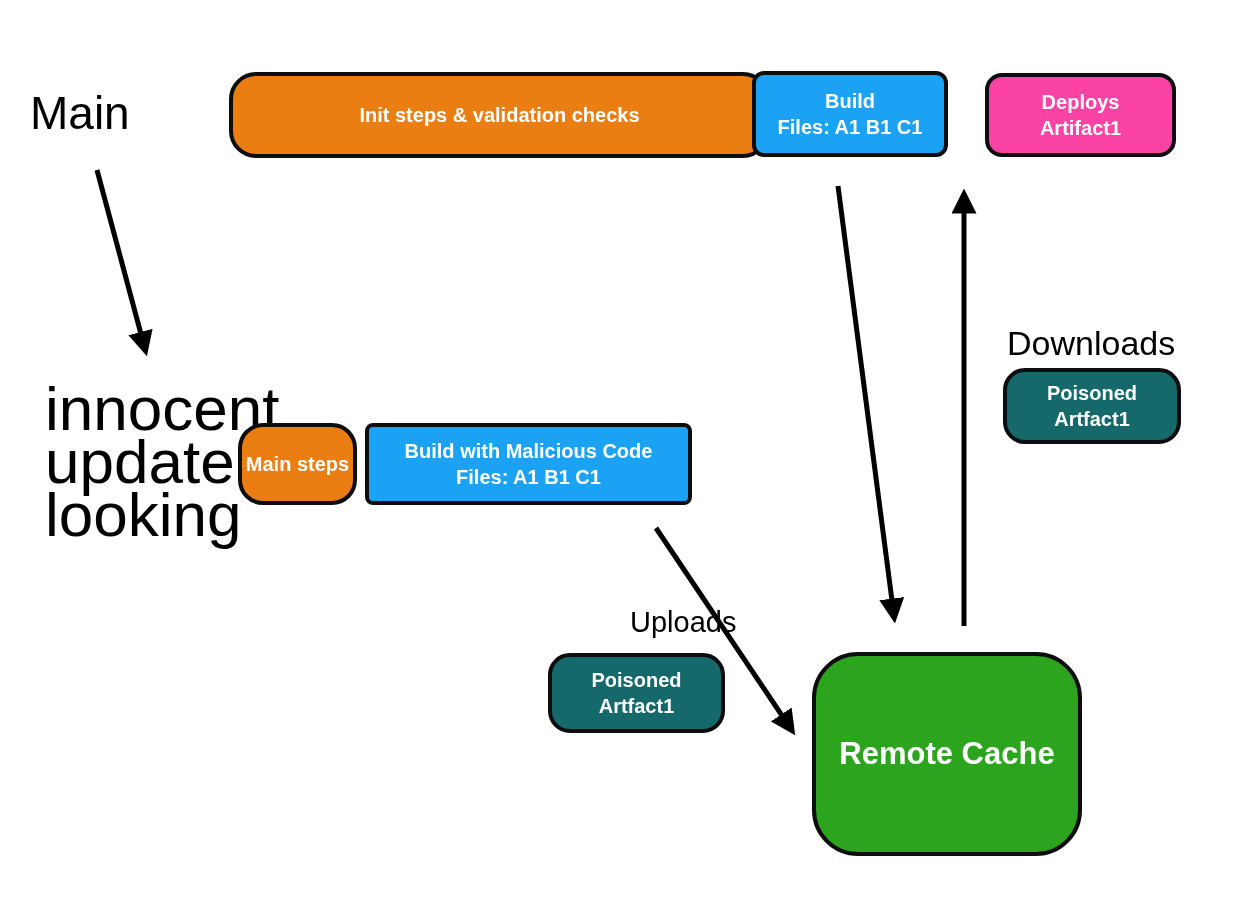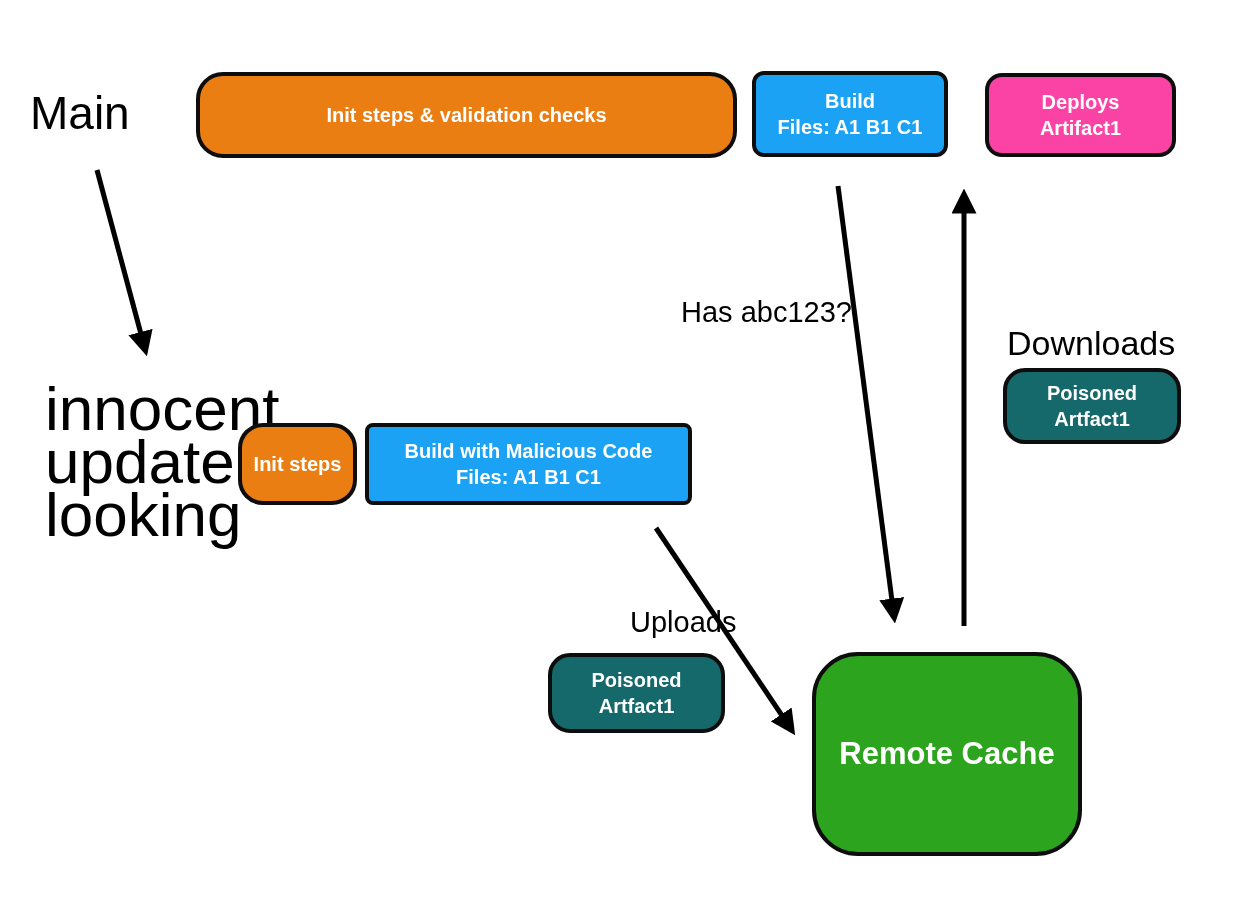--- a/index.html
+++ b/index.html
@@ -82,43 +82,42 @@
 
   <div class="free-label l-main">Main</div>
 
   <div class="free-label l-innocent">
     <div>innocent</div>
     <div>update</div>
     <div>looking</div>
   </div>
 
   <div class="free-label l-hasabc">
-    <div>Has abc123?</div>
   </div>
 
   <div class="free-label l-downloads">Downloads</div>
 
   <div class="free-label l-uploads">Uploads</div>
 
-  <div class="node n-init-validation" style="background-color: rgb(234, 126, 18);">
+  <div class="node n-init-validation" style="background-color: rgb(234, 126, 18); margin-left: 33px;">
     <span class="node-line">Init steps &amp; validation checks</span>
   </div>
 
   <div class="node n-build" style="background-color: rgb(28, 162, 244);">
     <span class="node-line">Build</span>
     <span class="node-line">Files: A1 B1 C1</span>
   </div>
 
   <div class="node n-deploys" style="background-color: rgb(250, 67, 164);">
     <span class="node-line">Deploys</span>
     <span class="node-line">Artifact1</span>
   </div>
 
   <div class="node n-init-steps" style="background-color: rgb(234, 126, 18);">
-    <span class="node-line">Init steps</span>
+    <span class="node-line">Main steps</span>
   </div>
 
   <div class="node n-build-malicious" style="background-color: rgb(28, 162, 244);">
     <span class="node-line">Build with Malicious Code</span>
     <span class="node-line">Files: A1 B1 C1</span>
   </div>
 
   <div class="node n-poison-dl" style="background-color: rgb(21, 105, 107);">
     <span class="node-line">Poisoned</span>
     <span class="node-line">Artfact1</span>

